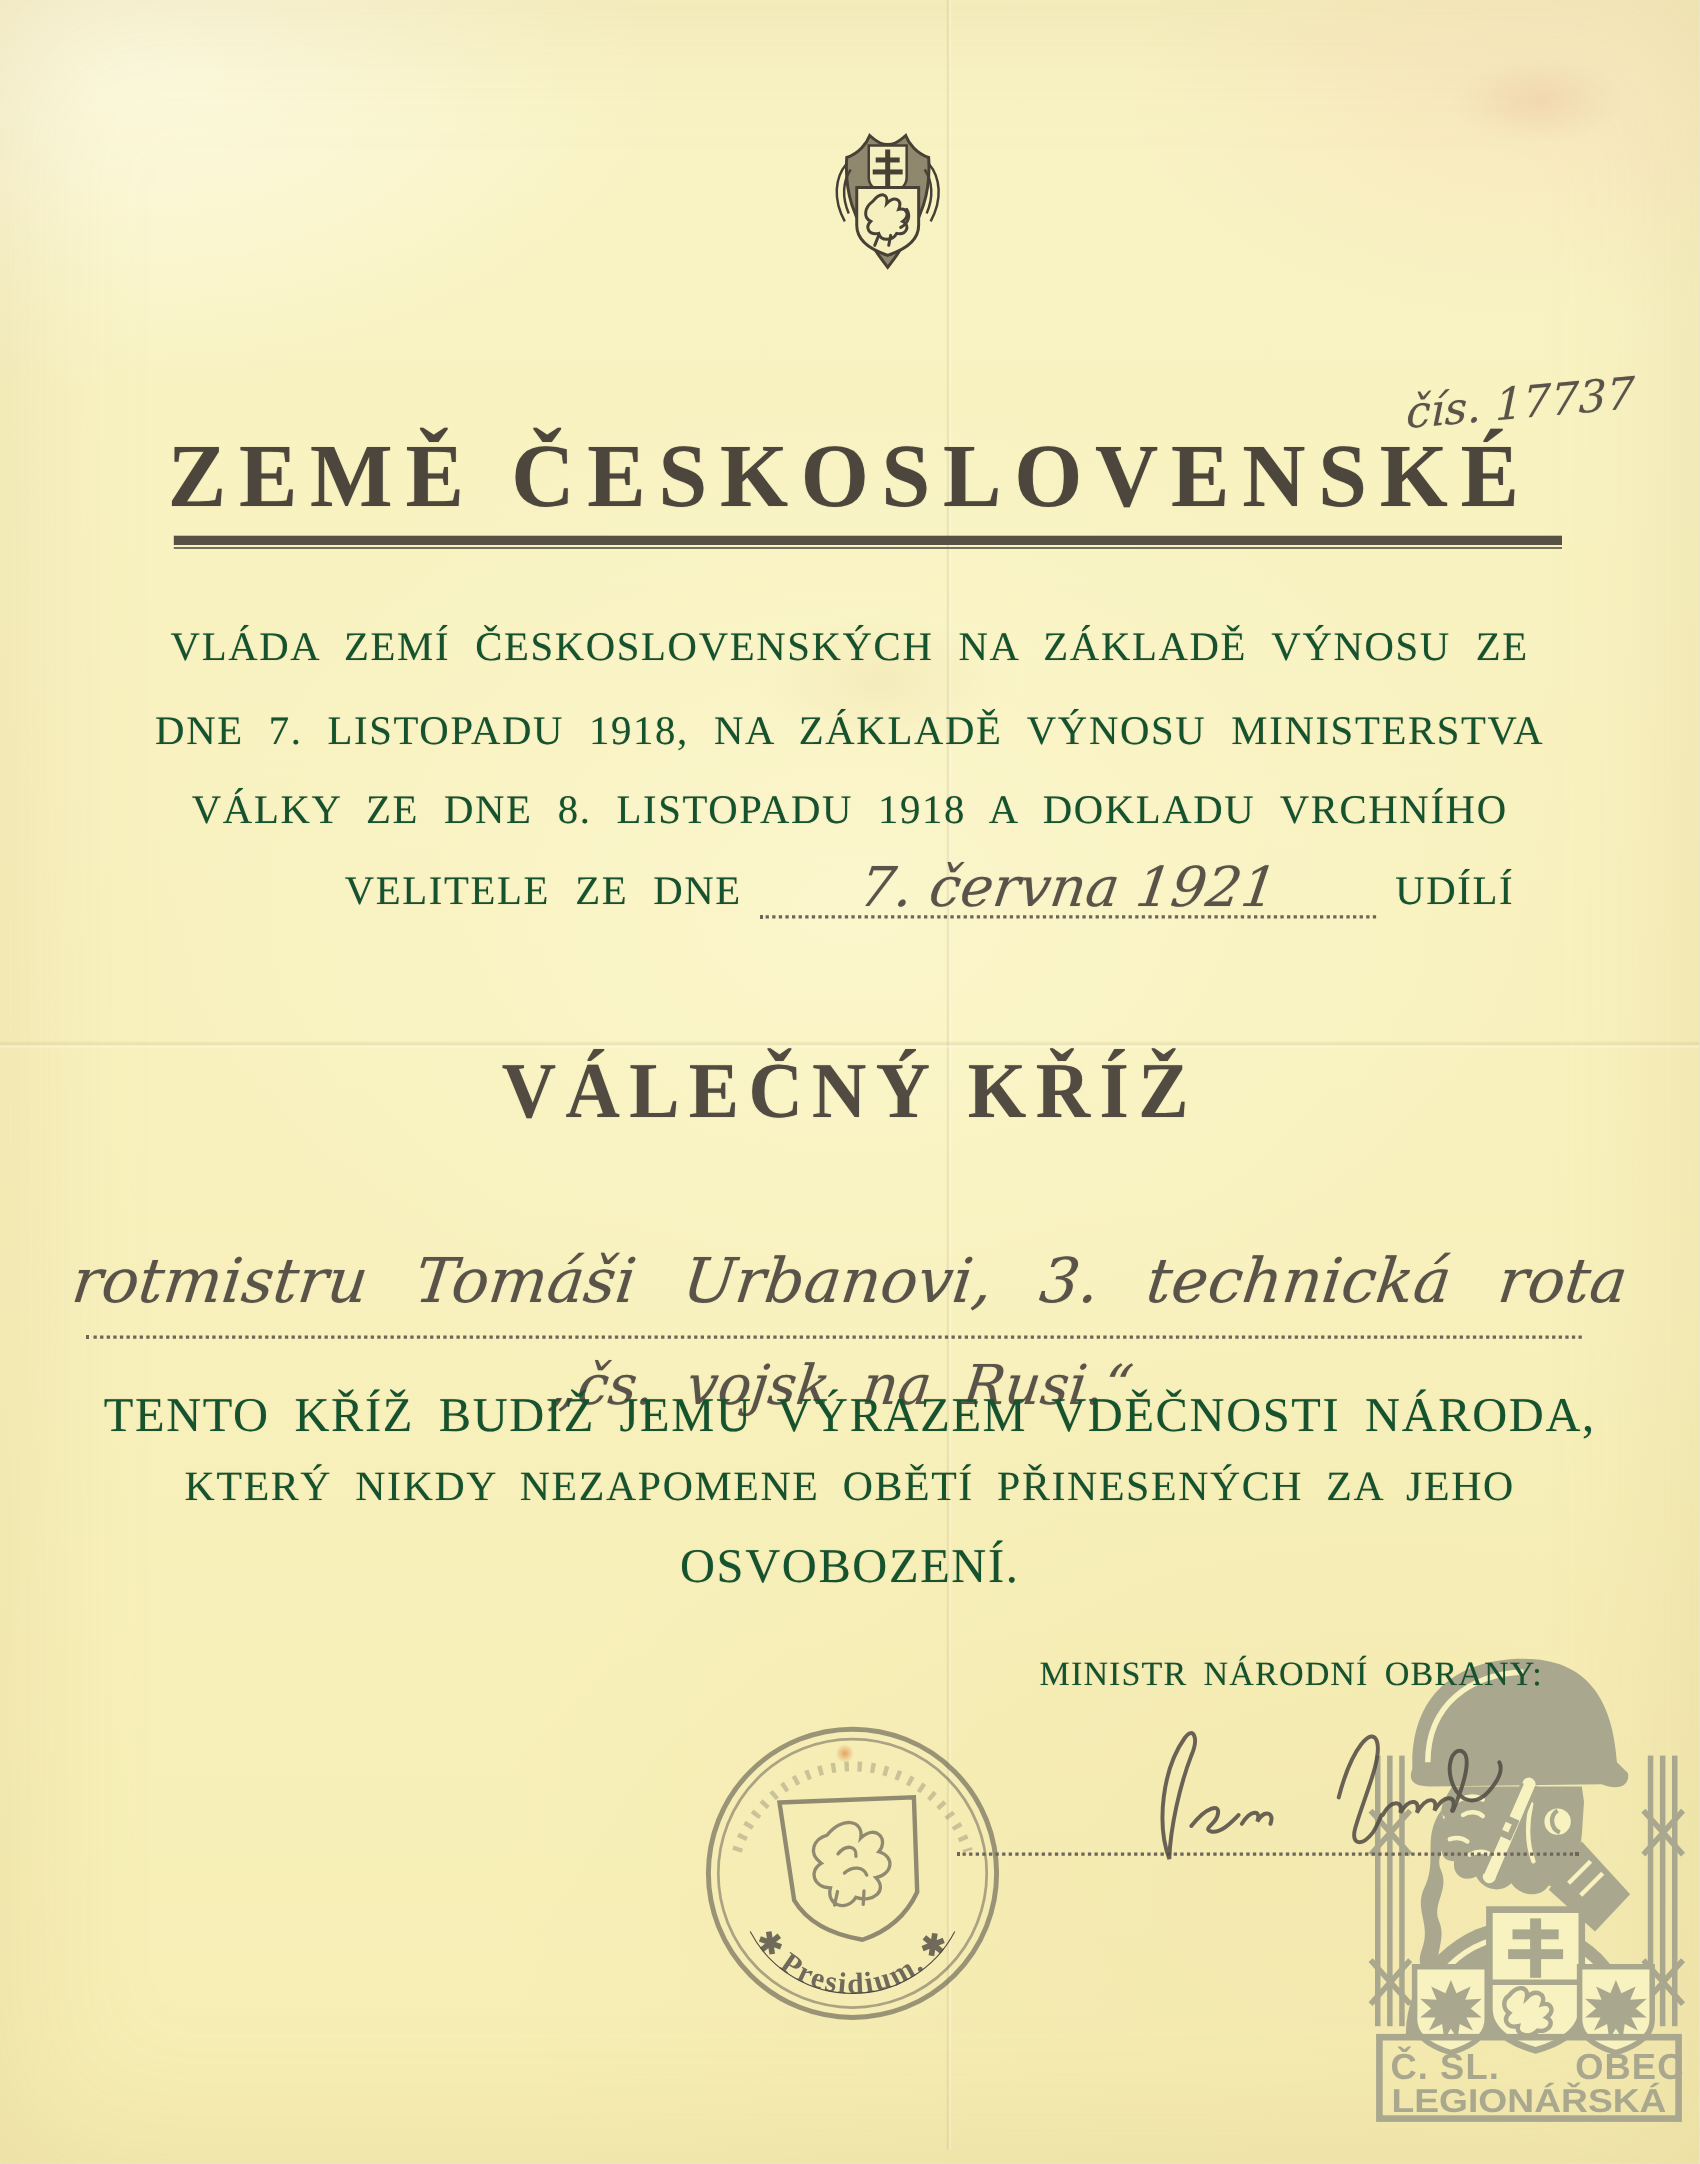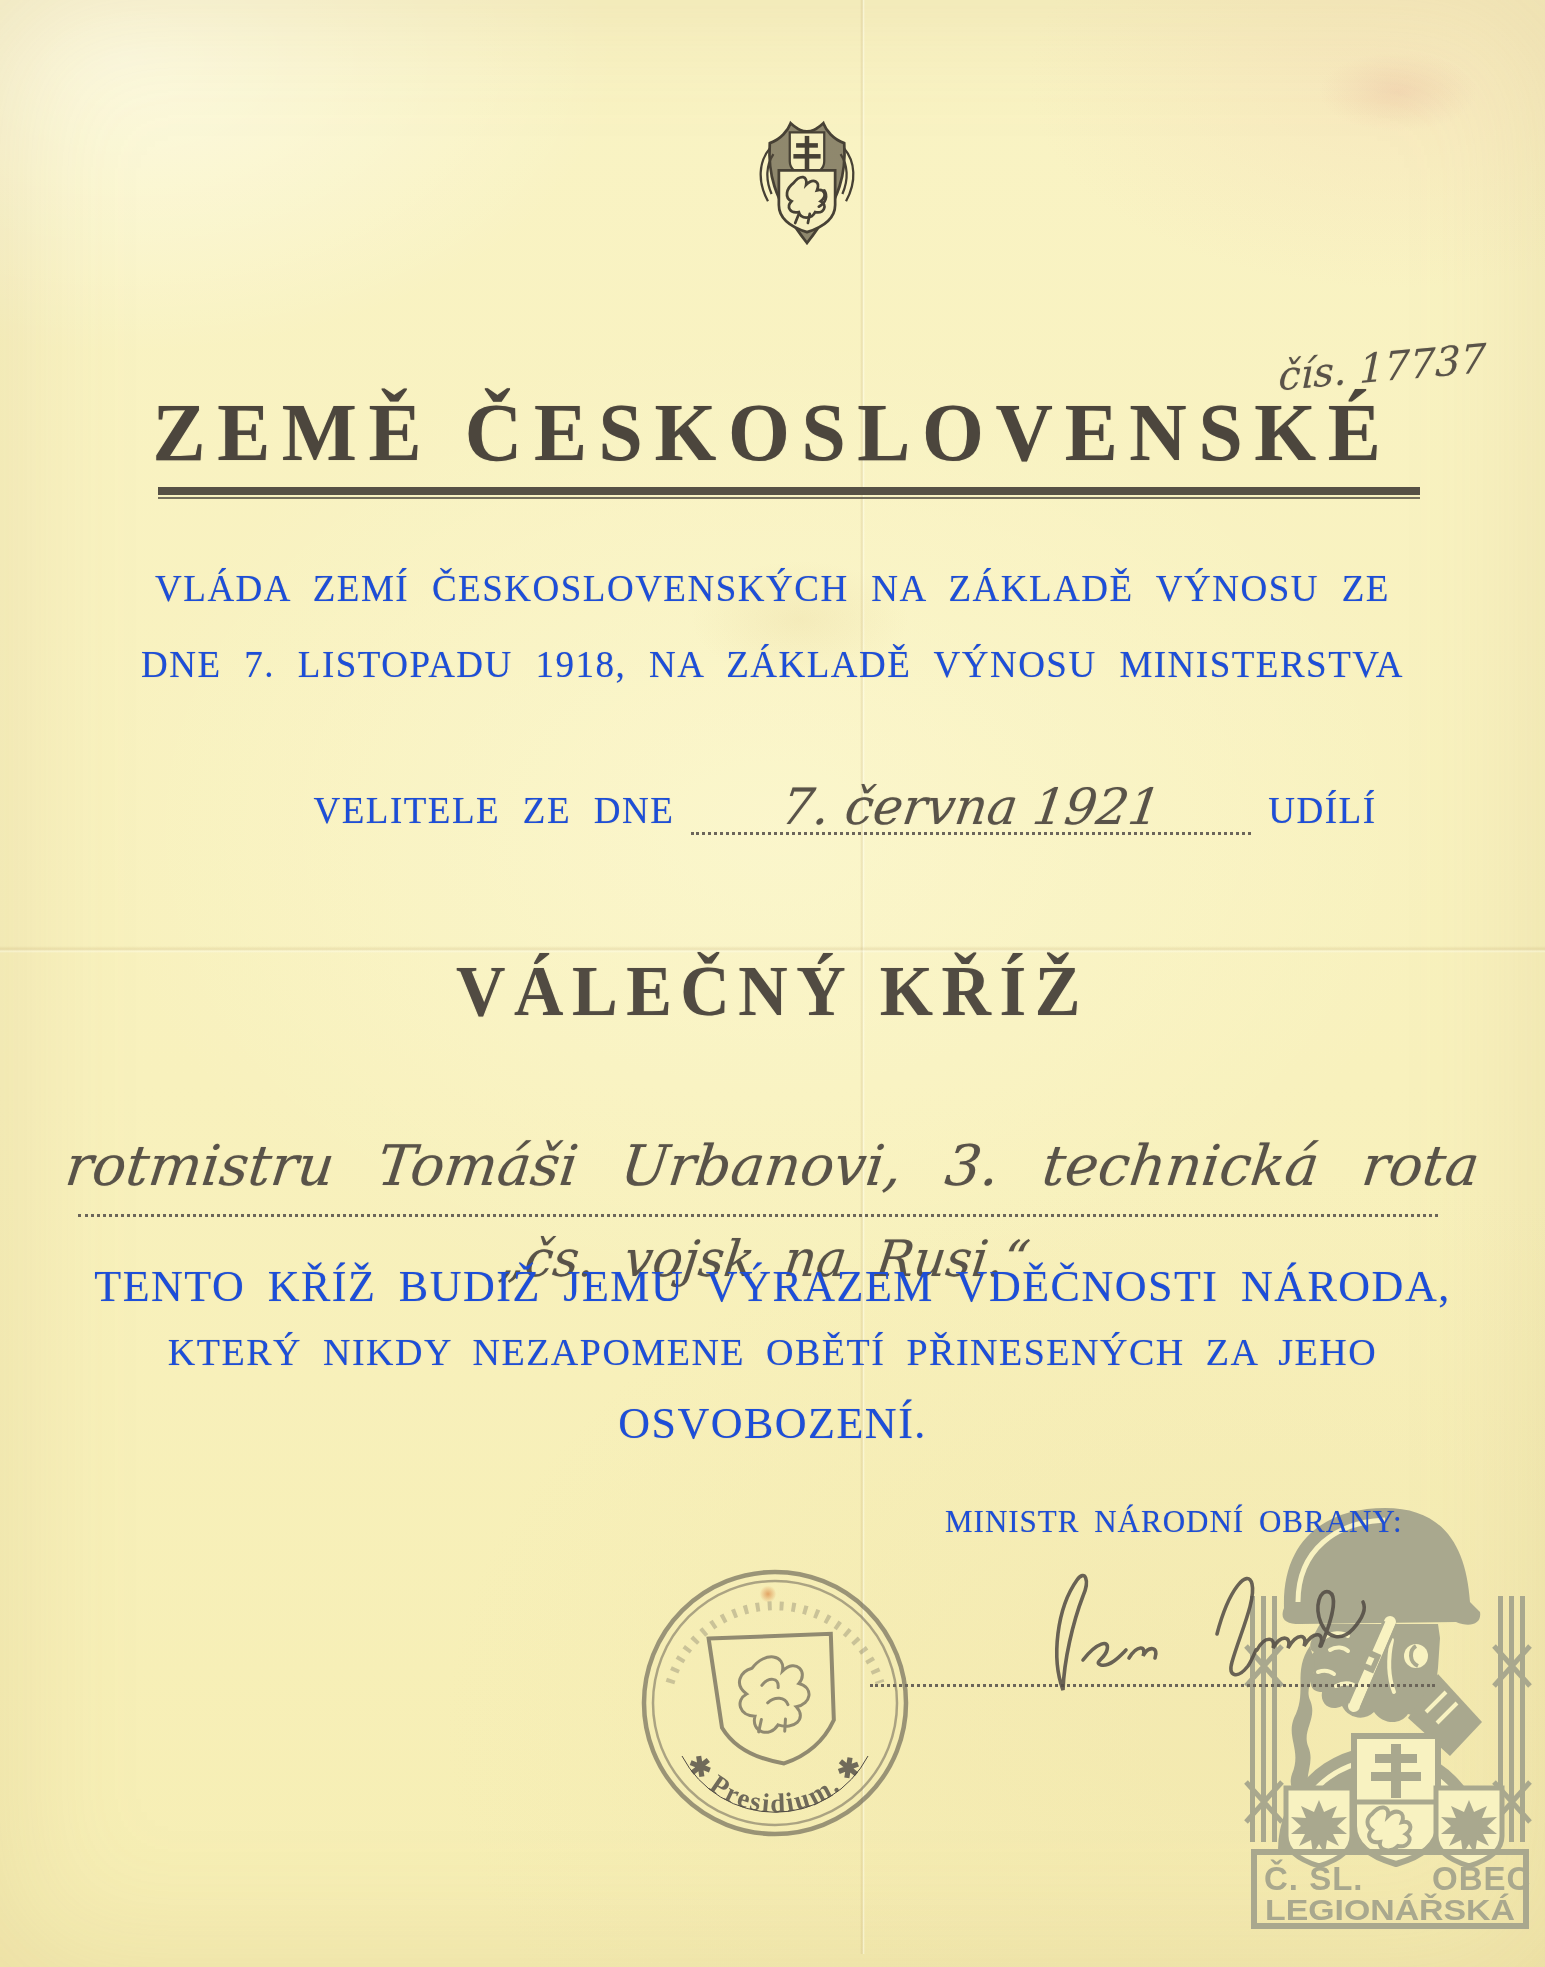--- a/index.html
+++ b/index.html
@@ -18,21 +18,21 @@
   .crease-h{position:absolute;left:0;right:0;top:946px;height:7px;
     background:linear-gradient(180deg,transparent,rgba(186,160,100,.22) 45%,rgba(255,255,242,.4) 75%,transparent);}
   .blotch{position:absolute;border-radius:50%;pointer-events:none;}
   .blotch.pink{left:1318px;top:52px;width:160px;height:80px;
     background:radial-gradient(ellipse at center, rgba(224,158,138,.22), transparent 70%);}
   .blotch.rust{left:760px;top:1585px;width:16px;height:18px;
     background:radial-gradient(circle, rgba(216,126,58,.65), rgba(216,126,58,0) 70%);}
   .blotch.amber{left:690px;top:560px;width:220px;height:120px;
     background:radial-gradient(ellipse at center, rgba(205,170,95,.12), transparent 70%);}
 
-  .ink{color:#1d4ed8;text-shadow:0 0 1px rgba(86,78,64,.42);white-space:nowrap;}
+  .ink{color:#14532d;text-shadow:0 0 1px rgba(86,78,64,.42);white-space:nowrap;}
   .caps-line{position:absolute;left:0;right:0;text-align:center;letter-spacing:1.5px;
     word-spacing:12px;font-size:37px;line-height:1;}
   .doc-title{position:absolute;left:0;right:0;top:392px;text-align:center;
     font-size:82px;font-weight:bold;letter-spacing:12px;line-height:1;color:#4c463d;
     transform:scaleX(.97);}
   .title-rule{position:absolute;left:158px;top:487px;width:1262px;height:13px;
     background:linear-gradient(180deg,#565045 0,#565045 8px,rgba(0,0,0,0) 8px,rgba(0,0,0,0) 10px,rgba(86,80,69,.8) 10px,rgba(86,80,69,.8) 12px,transparent 12px);}
   .award-title{position:absolute;left:0;right:0;top:955px;text-align:center;
     font-size:72px;font-weight:bold;letter-spacing:9px;line-height:1;color:#514b42;
     transform:scaleX(.95);}
@@ -92,20 +92,21 @@
     </g>
   </svg>
 
   <div class="hand serial z-text">čís. 17737</div>
 
   <div class="doc-title ink z-text">ZEMĚ ČESKOSLOVENSKÉ</div>
   <div class="title-rule"></div>
 
   <div class="caps-line ink z-text" style="top:570px">VLÁDA ZEMÍ ČESKOSLOVENSKÝCH NA ZÁKLADĚ VÝNOSU ZE</div>
   <div class="caps-line ink z-text" style="top:646px">DNE 7. LISTOPADU 1918, NA ZÁKLADĚ VÝNOSU MINISTERSTVA</div>
+  <div class="caps-line ink z-text" style="top:718px">VÁLKY ZE DNE 8. LISTOPADU 1918 A DOKLADU VRCHNÍHO</div>
 
   <div class="date-row z-text">
     <span class="pre ink">VELITELE ZE DNE</span>
     <span class="date-fill">
       <span class="hand">7. června 1921</span>
     </span>
     <span class="suf ink">UDÍLÍ</span>
   </div>
 
   <div class="award-title ink z-text">VÁLEČNÝ KŘÍŽ</div>

